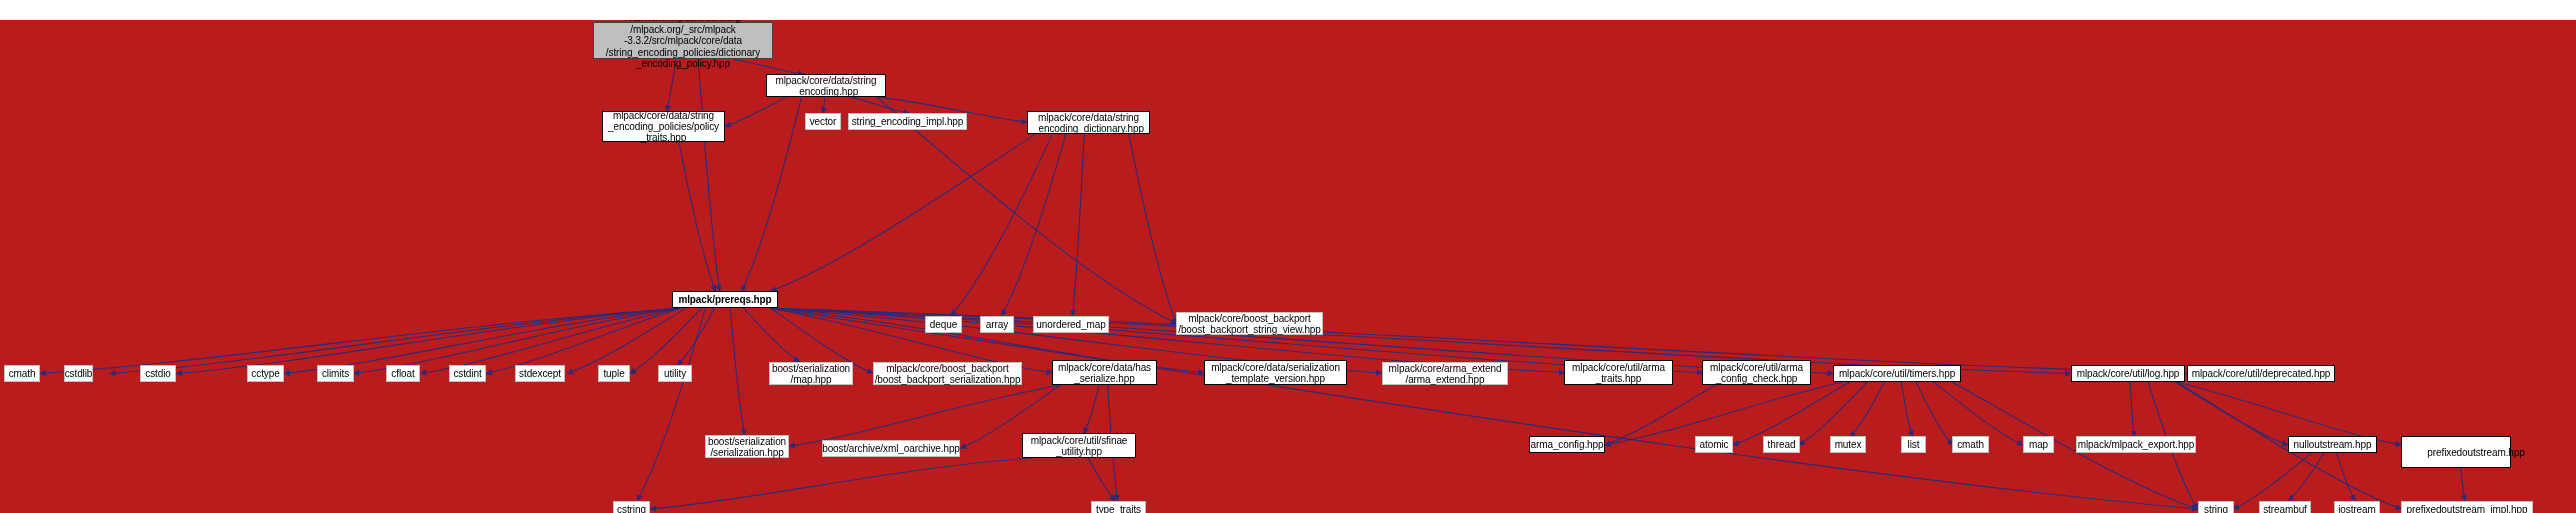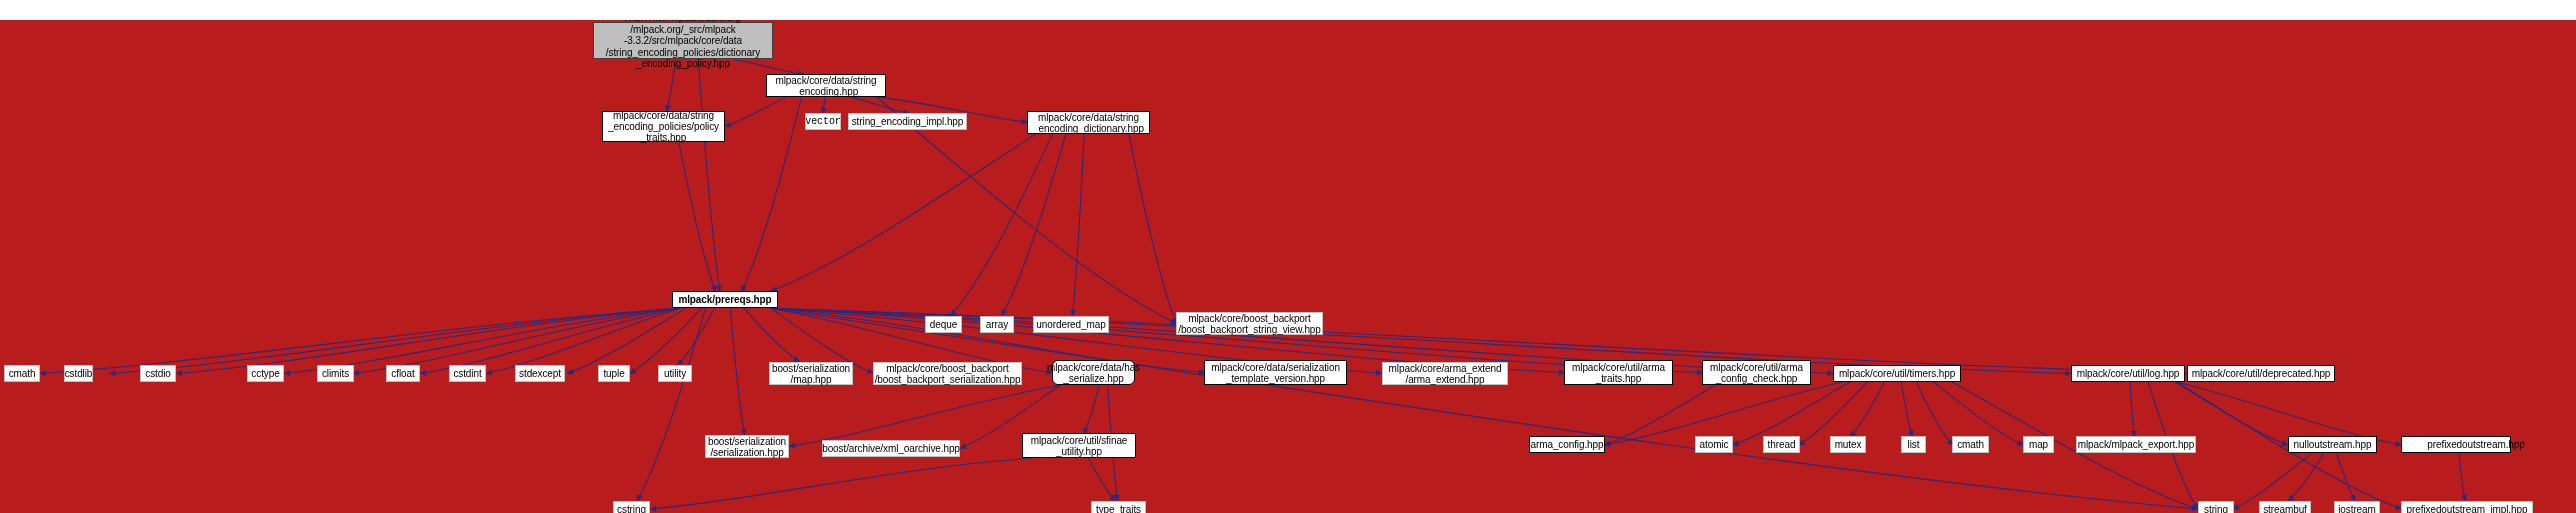--- a/index.html
+++ b/index.html
@@ -118,21 +118,21 @@
       <div class="node root" style="left: 593px; top: 2.4px; width: 180px; height: 37px;"><span>/var/www/mlpack.ratml.org
 /mlpack.org/_src/mlpack
 -3.3.2/src/mlpack/core/data
 /string_encoding_policies/dictionary
 _encoding_policy.hpp</span></div>
       <div class="node strong" style="left: 766px; top: 54px; width: 120px; height: 23px;"><span>mlpack/core/data/string
 _encoding.hpp</span></div>
       <div class="node strong" style="left: 602px; top: 91px; width: 123px; height: 31px;"><span>mlpack/core/data/string
 _encoding_policies/policy
 _traits.hpp</span></div>
-      <div class="node weak" style="left: 805px; top: 93px; width: 36px; height: 17px; font-family: Liberation Mono, monospace;"><span>vector</span></div>
+      <div class="node weak" style="left: 805px; top: 93px; width: 36px; height: 17px;"><span>vector</span></div>
       <div class="node weak" style="left: 848px; top: 93px; width: 119px; height: 17px;"><span>string_encoding_impl.hpp</span></div>
       <div class="node strong" style="left: 1027px; top: 91px; width: 123px; height: 23px;"><span>mlpack/core/data/string
 _encoding_dictionary.hpp</span></div>
       <div class="node strong" style="left: 672px; top: 271px; width: 106px; height: 17px; font-weight: bold;"><span>mlpack/prereqs.hpp</span></div>
       <div class="node weak" style="left: 925px; top: 296px; width: 37px; height: 17px;"><span>deque</span></div>
       <div class="node weak" style="left: 980px; top: 296px; width: 34px; height: 17px;"><span>array</span></div>
       <div class="node weak" style="left: 1033px; top: 296px; width: 76px; height: 17px;"><span>unordered_map</span></div>
       <div class="node weak" style="left: 1176px; top: 292px; width: 147px; height: 23px;"><span>mlpack/core/boost_backport
 /boost_backport_string_view.hpp</span></div>
       <div class="node weak" style="left: 4px; top: 345px; width: 36px; height: 17px;"><span>cmath</span></div>
@@ -142,21 +142,21 @@
       <div class="node weak" style="left: 317px; top: 345px; width: 37px; height: 17px;"><span>climits</span></div>
       <div class="node weak" style="left: 386px; top: 345px; width: 34px; height: 17px;"><span>cfloat</span></div>
       <div class="node weak" style="left: 449px; top: 345px; width: 37px; height: 17px;"><span>cstdint</span></div>
       <div class="node weak" style="left: 515px; top: 345px; width: 50px; height: 17px;"><span>stdexcept</span></div>
       <div class="node weak" style="left: 598px; top: 345px; width: 32px; height: 17px;"><span>tuple</span></div>
       <div class="node weak" style="left: 658px; top: 345px; width: 34px; height: 17px;"><span>utility</span></div>
       <div class="node weak" style="left: 769px; top: 342px; width: 84px; height: 23px;"><span>boost/serialization
 /map.hpp</span></div>
       <div class="node weak" style="left: 873px; top: 342px; width: 149px; height: 23px;"><span>mlpack/core/boost_backport
 /boost_backport_serialization.hpp</span></div>
-      <div class="node strong" style="left: 1052px; top: 340px; width: 83px; height: 25px; border-radius: 6px;"><span>mlpack/core/data/has
+      <div class="node strong" style="left: 1052px; top: 340px; width: 105px; height: 25px;"><span>mlpack/core/data/has
 _serialize.hpp</span></div>
       <div class="node strong" style="left: 1204px; top: 340px; width: 143px; height: 25px;"><span>mlpack/core/data/serialization
 _template_version.hpp</span></div>
       <div class="node weak" style="left: 1382px; top: 342px; width: 126px; height: 23px;"><span>mlpack/core/arma_extend
 /arma_extend.hpp</span></div>
       <div class="node strong" style="left: 1564px; top: 340px; width: 109px; height: 25px;"><span>mlpack/core/util/arma
 _traits.hpp</span></div>
       <div class="node strong" style="left: 1702px; top: 340px; width: 109px; height: 25px;"><span>mlpack/core/util/arma
 _config_check.hpp</span></div>
       <div class="node strong" style="left: 1833px; top: 345px; width: 128px; height: 17px;"><span>mlpack/core/util/timers.hpp</span></div>
@@ -169,21 +169,21 @@
 _utility.hpp</span></div>
       <div class="node strong" style="left: 1529px; top: 416px; width: 76px; height: 17px;"><span>arma_config.hpp</span></div>
       <div class="node weak" style="left: 1695px; top: 416px; width: 38px; height: 17px;"><span>atomic</span></div>
       <div class="node weak" style="left: 1763px; top: 416px; width: 37px; height: 17px;"><span>thread</span></div>
       <div class="node weak" style="left: 1830px; top: 416px; width: 36px; height: 17px;"><span>mutex</span></div>
       <div class="node weak" style="left: 1901px; top: 416px; width: 25px; height: 17px;"><span>list</span></div>
       <div class="node weak" style="left: 1952px; top: 416px; width: 37px; height: 17px;"><span>cmath</span></div>
       <div class="node weak" style="left: 2023px; top: 416px; width: 31px; height: 17px;"><span>map</span></div>
       <div class="node weak" style="left: 2076px; top: 416px; width: 120px; height: 17px;"><span>mlpack/mlpack_export.hpp</span></div>
       <div class="node strong" style="left: 2288px; top: 416px; width: 89px; height: 17px;"><span>nulloutstream.hpp</span></div>
-      <div class="node strong" style="left: 2401px; top: 416px; width: 110px; height: 17px; padding-left: 40px;"><span>prefixedoutstream.hpp</span></div>
+      <div class="node strong" style="left: 2401px; top: 416px; width: 110px; height: 32px; padding-left: 40px;"><span>prefixedoutstream.hpp</span></div>
       <div class="node weak" style="left: 1091px; top: 481px; width: 55px; height: 17px;"><span>type_traits</span></div>
       <div class="node weak" style="left: 613px; top: 481px; width: 37px; height: 17px;"><span>cstring</span></div>
       <div class="node weak" style="left: 2198px; top: 481px; width: 36px; height: 17px;"><span>string</span></div>
       <div class="node weak" style="left: 2259px; top: 481px; width: 52px; height: 17px;"><span>streambuf</span></div>
       <div class="node weak" style="left: 2334px; top: 481px; width: 46px; height: 17px;"><span>iostream</span></div>
       <div class="node weak" style="left: 2401px; top: 481px; width: 132px; height: 17px;"><span>prefixedoutstream_impl.hpp</span></div>
     </div>
 </div>
 
 

